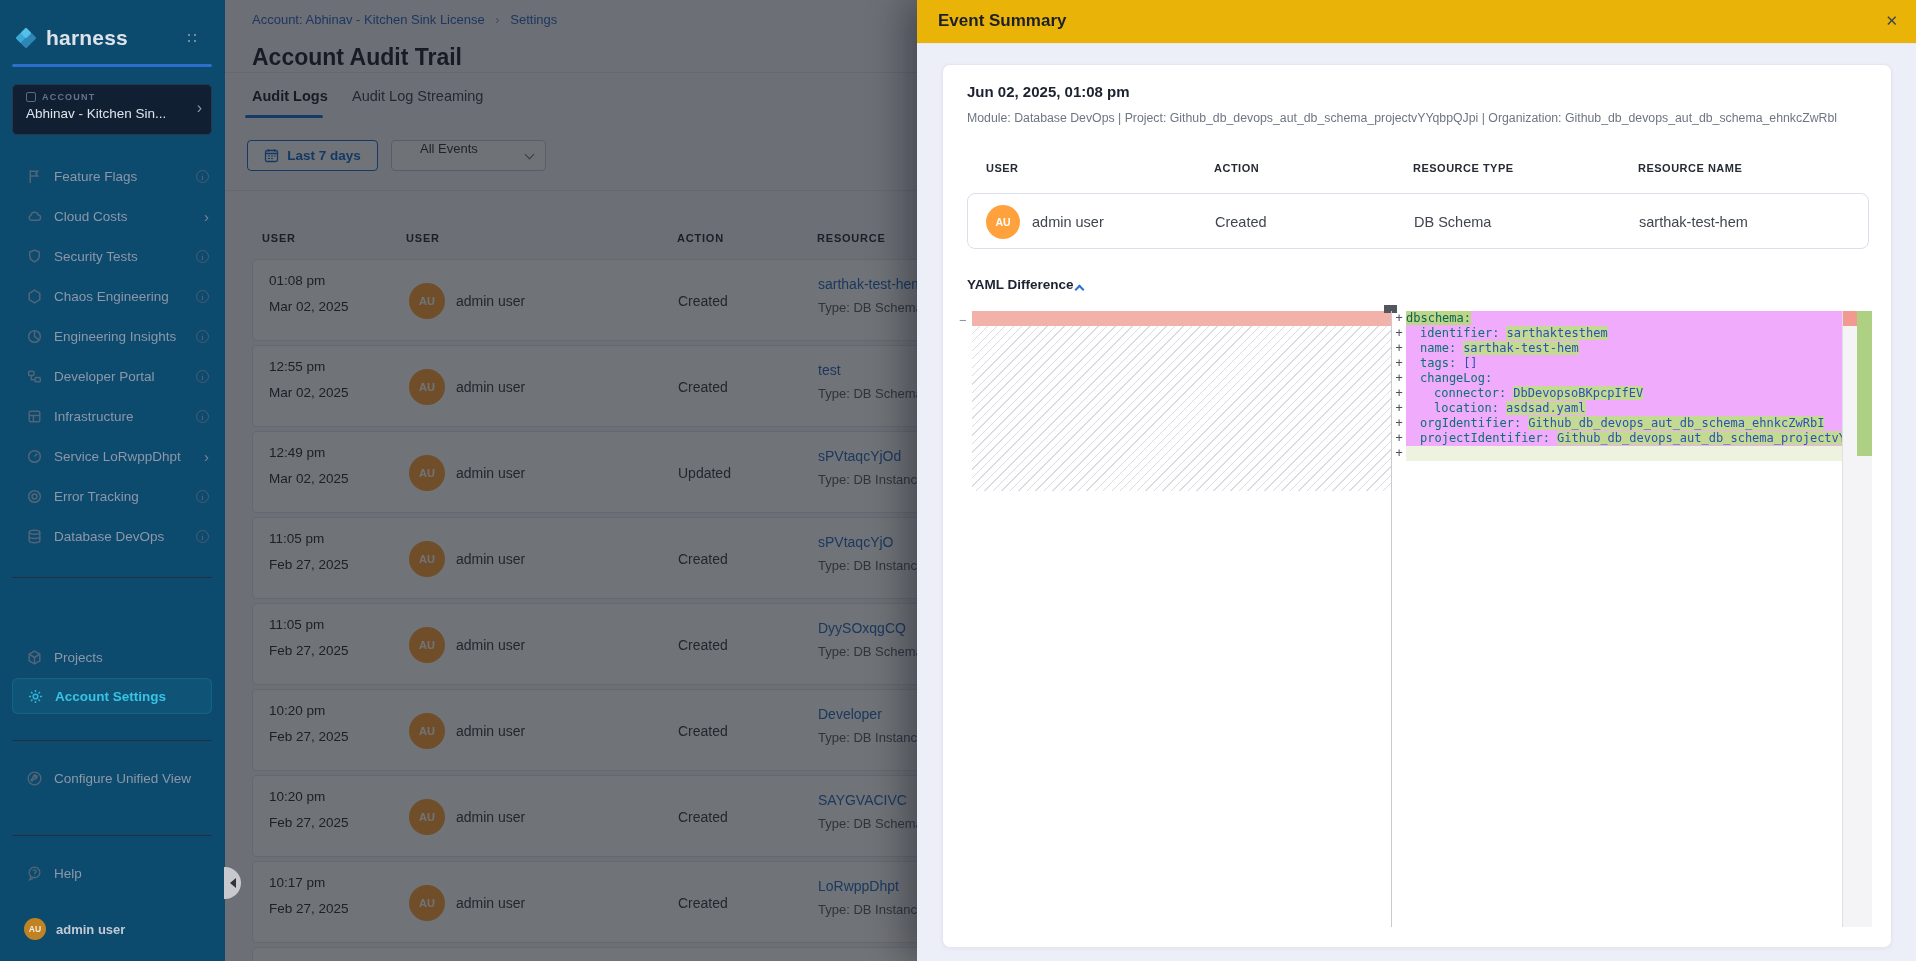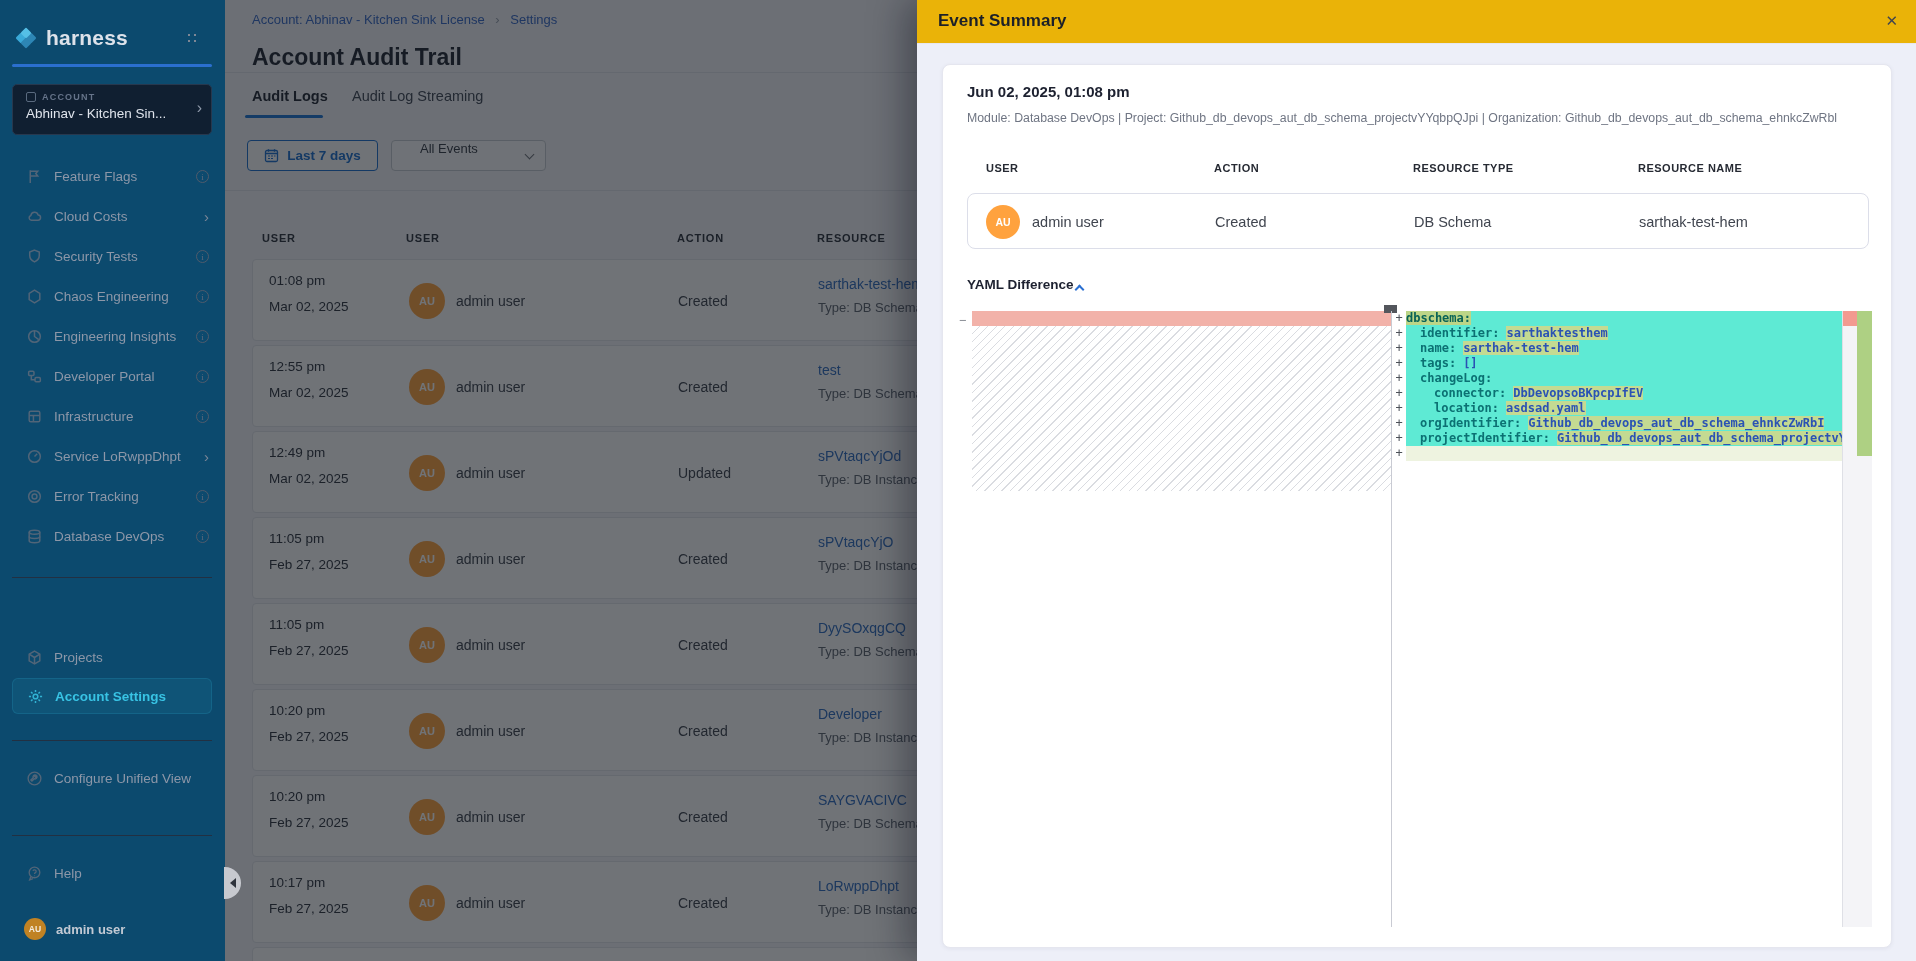--- a/index.html
+++ b/index.html
@@ -107,21 +107,21 @@
   .vline{position:absolute;left:424px;top:0;width:1px;height:616px;background:#c9cbd3;}
   .vline2{position:absolute;left:875px;top:0;width:1px;height:616px;background:#dfe0e6;}
   .thumb{position:absolute;left:417px;top:-6px;width:13px;height:8px;background:#53565c;}
   .track{position:absolute;left:876px;top:0;width:29px;height:616px;background:#f4f4f7;}
   .mini-red{position:absolute;left:876px;top:0;width:14px;height:15px;background:#f29a90;}
   .mini-green{position:absolute;left:890px;top:0;width:15px;height:145px;background:#aed083;}
   .rpane{position:absolute;left:425px;top:0;width:450px;height:165px;overflow:hidden;}
   .yline{display:flex;height:15px;line-height:15px;font-size:12px;}
   .gut{width:14px;flex:0 0 auto;color:#4c5058;text-align:center;}
   .ycode{flex:1;white-space:pre;overflow:hidden;}
-  .yline.add .ycode{background:#5eead4;font-weight:bold;}
+  .yline.add .ycode{background:#f0abfc;}
   .yline.tail .ycode{background:#eef3e0;}
   .ind1{padding-left:14px;}
   .ind2{padding-left:28px;}
   .k{color:#0c7173;}
   .v{color:#2a52b4;margin-left:7px;}
   .hl{background:#c4da92;}
   .k.root{color:#0a6356;background:#bcd587;}
 
   svg.ic{display:block;}
 </style>

